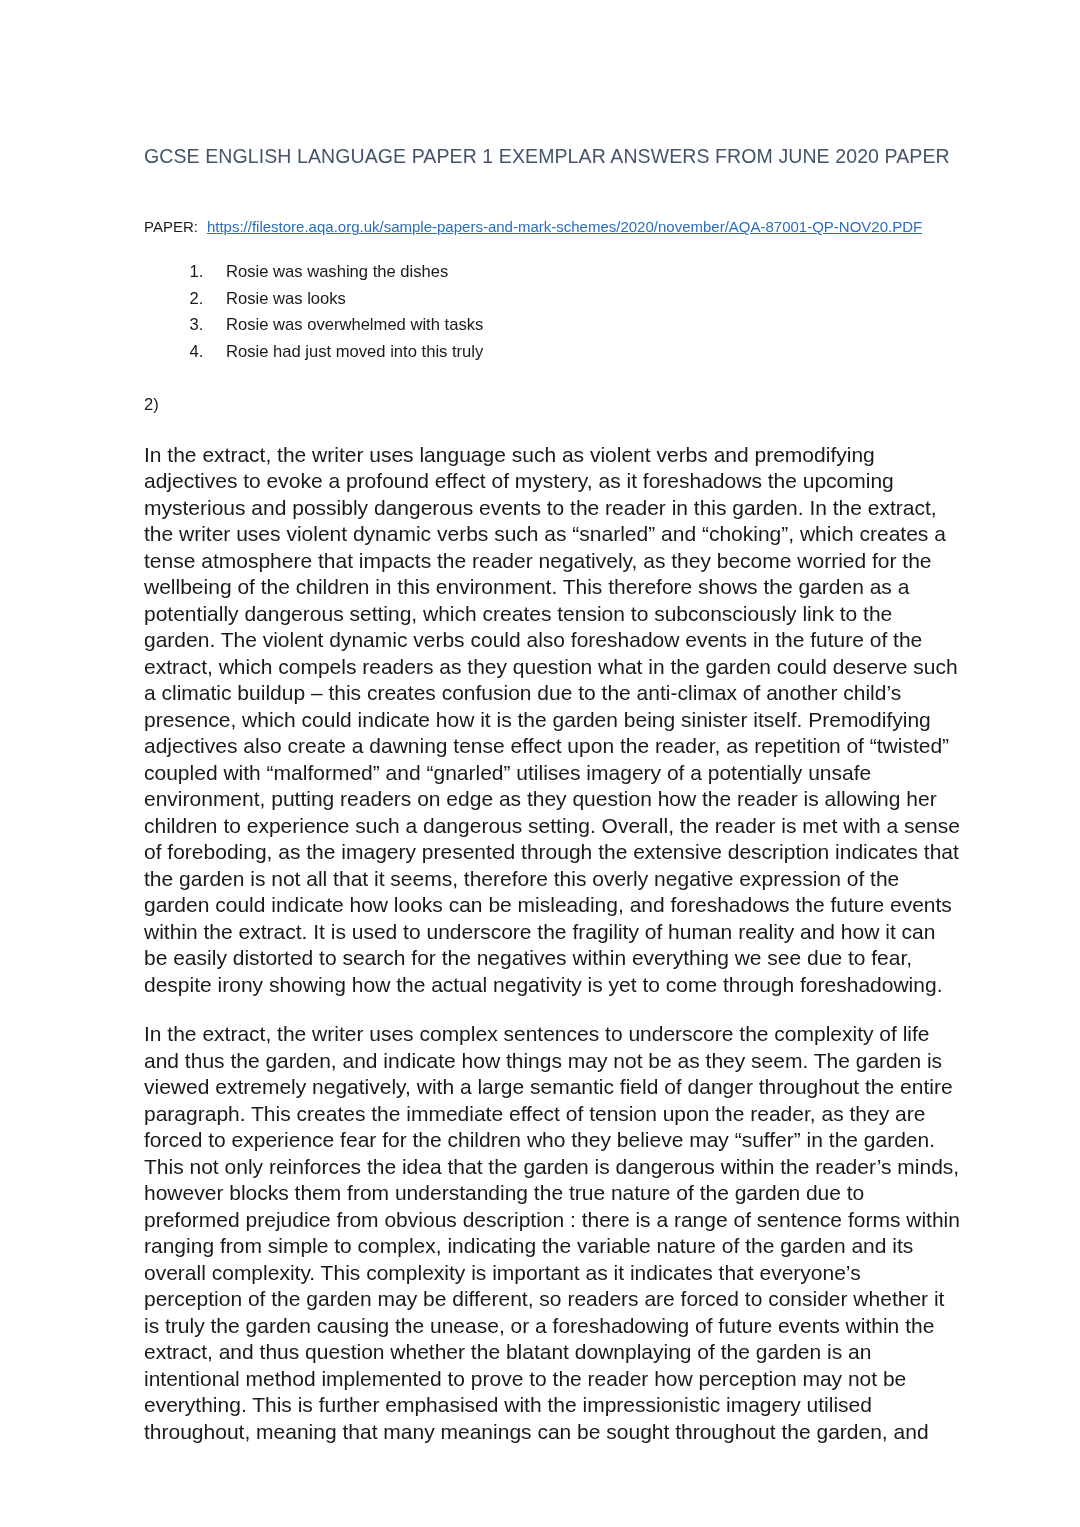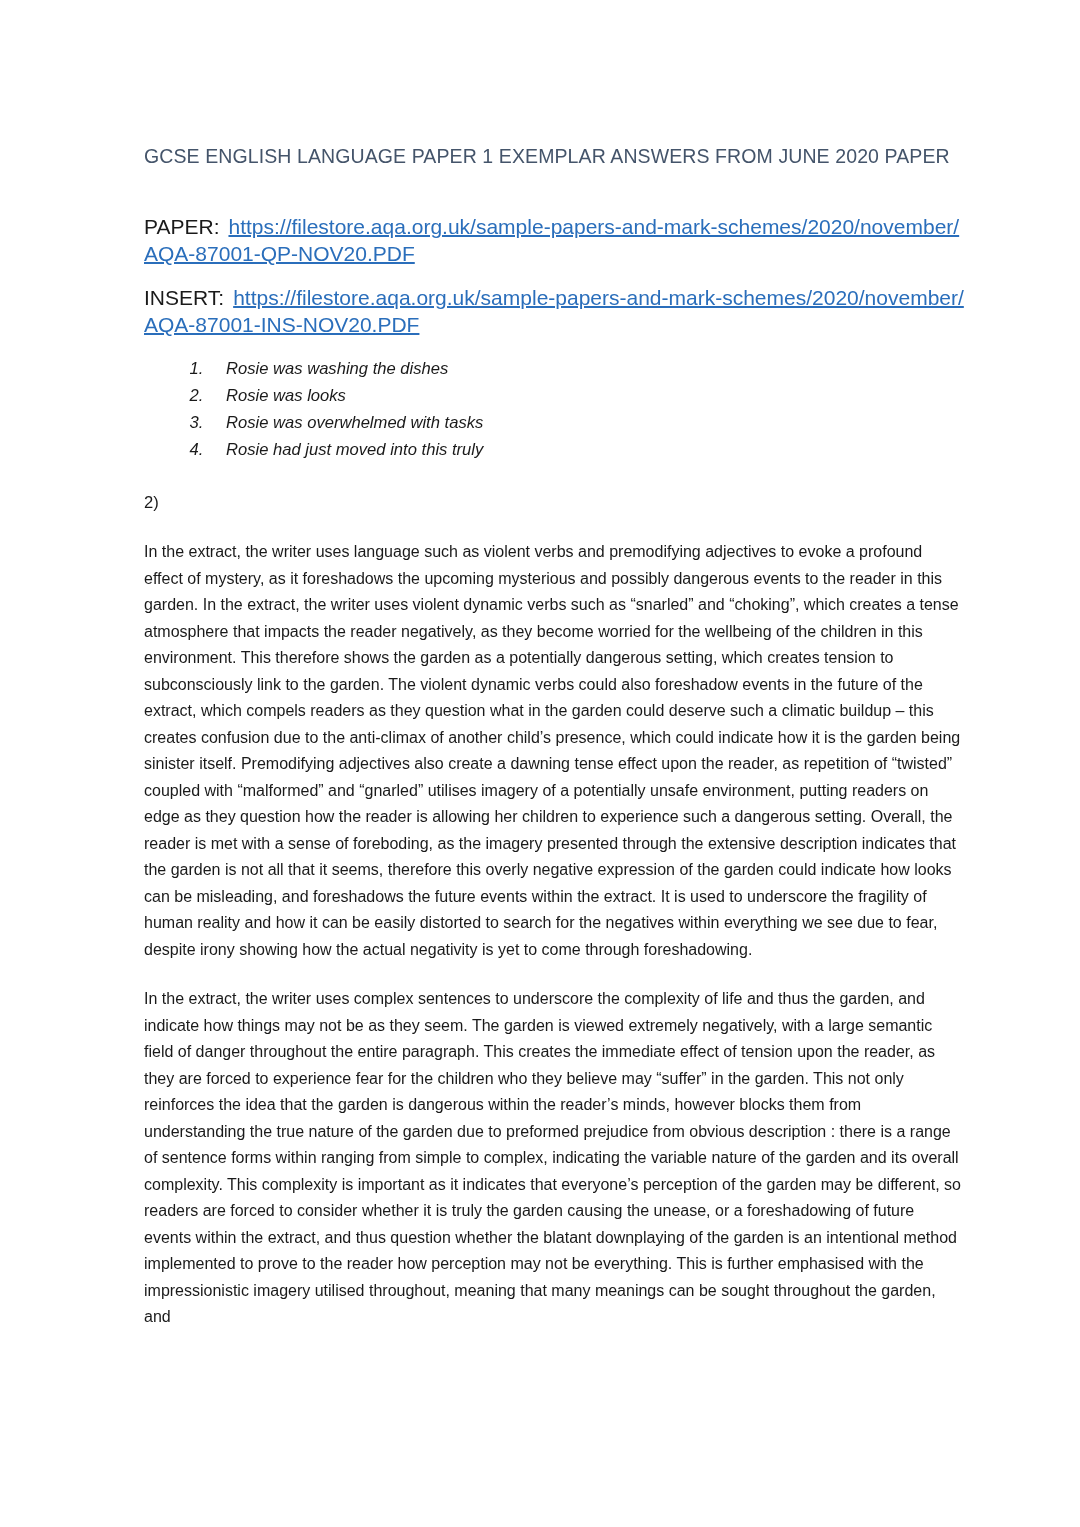--- a/index.html
+++ b/index.html
@@ -31,21 +31,21 @@
   .doc-title {
     font-size: 19.5px;
     font-weight: 400;
     color: #44546a;
     letter-spacing: 0.1px;
     line-height: 1.25;
     margin: 0 0 46px 0;
     white-space: nowrap;
   }
   .link-block {
-    font-size: 21px;
+    font-size: 15px;
     line-height: 26.5px;
     margin: 0 0 18px 0;
     color: #1a1a1a;
   }
   .link-block .lbl {
     color: #1a1a1a;
   }
   .link-block .spacer {
     display: inline-block;
     width: 9px;
@@ -59,50 +59,46 @@
   ol.answers {
     margin: 14px 0 0 0;
     padding: 0 0 0 64px;
     list-style-position: outside;
     font-size: 16.6px;
     line-height: 26.8px;
   }
   ol.answers li {
     padding-left: 18px;
     margin: 0;
-    font-style: italic;
   }
   .q-label {
     font-size: 16.6px;
     line-height: 26.5px;
     margin: 26px 0 0 0;
   }
   p.body-para {
-    font-size: 16px;
+    font-size: 21px;
     line-height: 26.5px;
     margin: 23px 0 0 0;
     text-align: left;
     color: #1a1a1a;
   }
 </style>
 </head>
 <body>
 
 <div class="page">
   <div class="content">
 
     <h1 class="doc-title">GCSE ENGLISH LANGUAGE PAPER 1 EXEMPLAR ANSWERS FROM JUNE 2020 PAPER</h1>
 
     <p class="link-block">
       <span class="lbl">PAPER:</span><span class="spacer"></span><a class="url" href="#">https://filestore.aqa.org.uk/sample-papers-and-mark-schemes/2020/november/AQA-87001-QP-NOV20.PDF</a>
     </p>
 
-    <p class="link-block">
-      <span class="lbl">INSERT:</span><span class="spacer"></span><a class="url" href="#">https://filestore.aqa.org.uk/sample-papers-and-mark-schemes/2020/november/AQA-87001-INS-NOV20.PDF</a>
-    </p>
 
     <ol class="answers">
       <li>Rosie was washing the dishes</li>
       <li>Rosie was looks</li>
       <li>Rosie was overwhelmed with tasks</li>
       <li>Rosie had just moved into this truly</li>
     </ol>
 
     <p class="q-label">2)</p>
 

